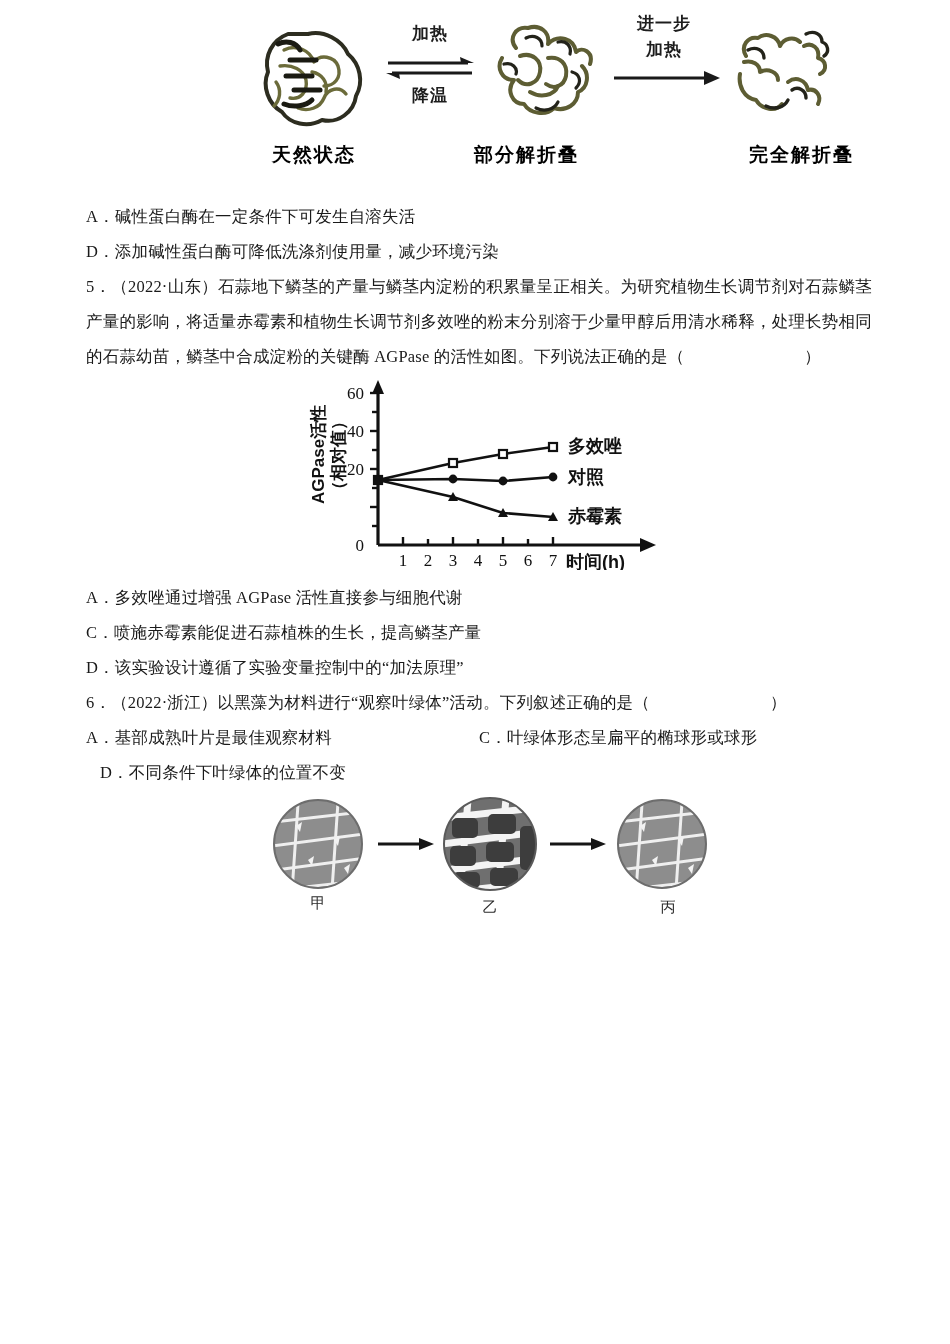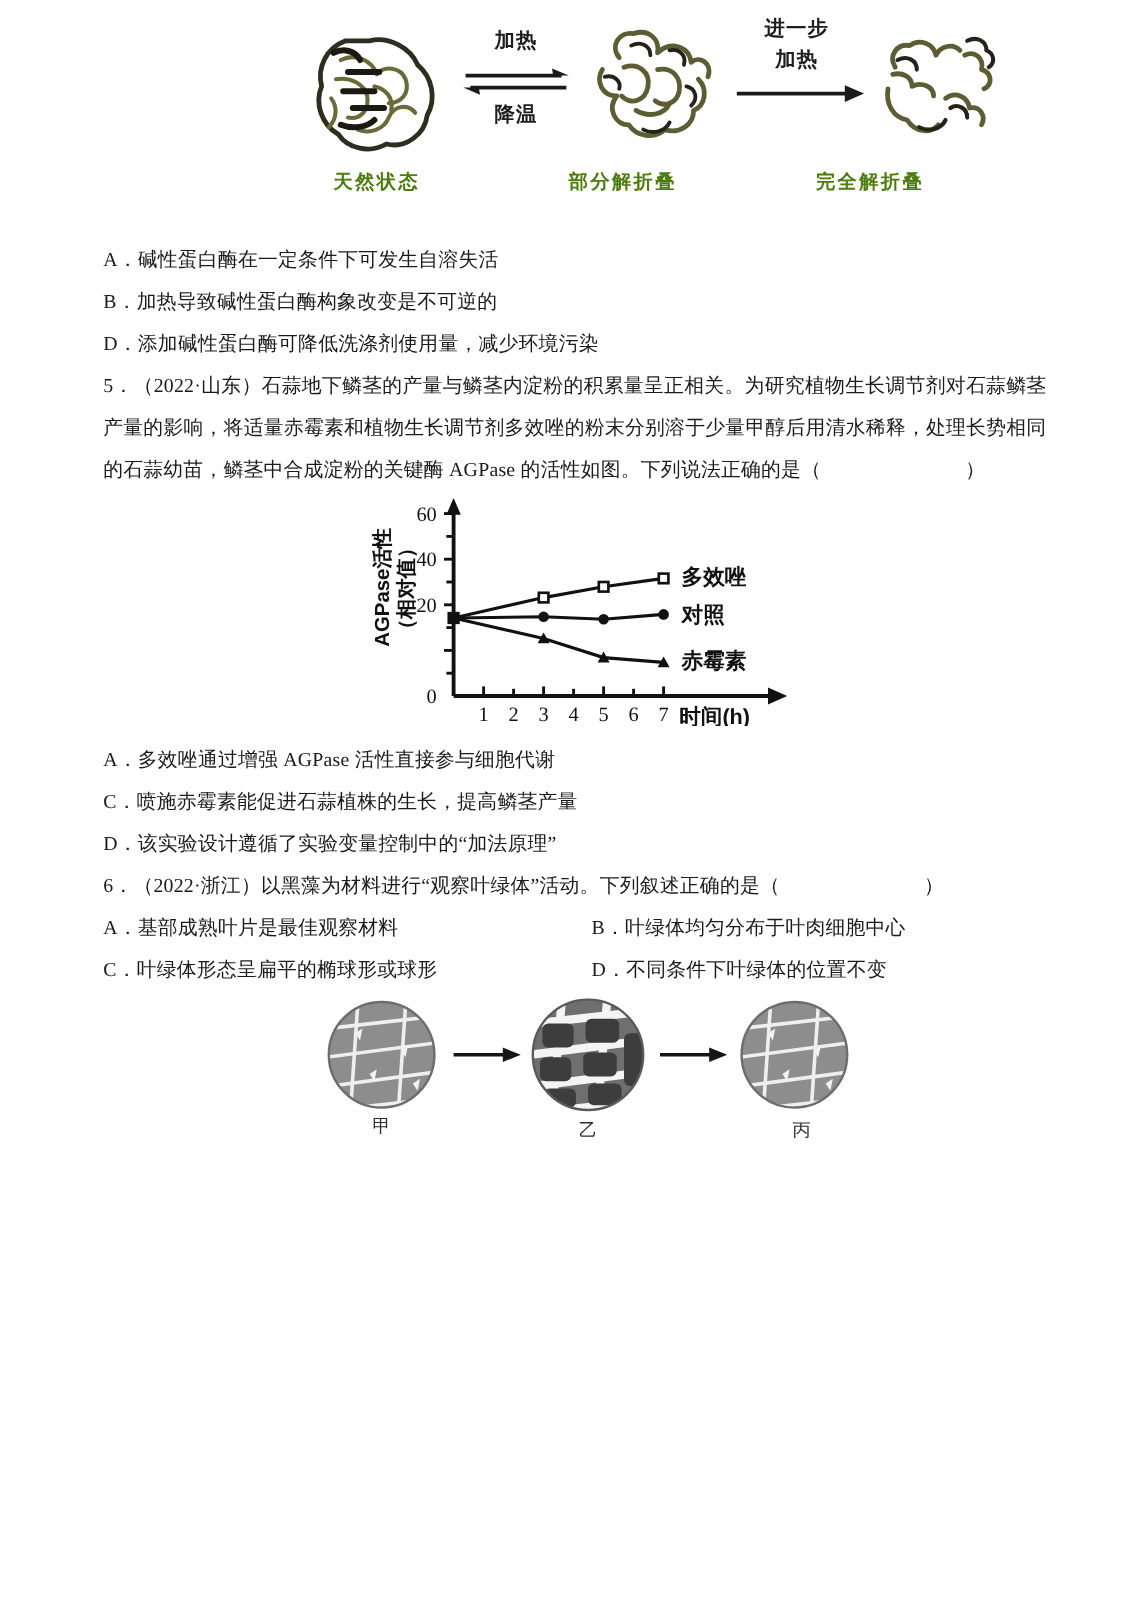--- a/index.html
+++ b/index.html
@@ -66,25 +66,25 @@
     width: 786px;
     height: 185px;
     margin-top: 0;
   }
   .prot-unit {
     position: absolute;
     text-align: center;
   }
   .prot-caption {
     position: absolute;
-    font-size: 16px;
+    font-size: 19px;
     font-family: "Liberation Sans", "DejaVu Sans", sans-serif;
     font-weight: 700;
     letter-spacing: 2px;
-    color: #4d7c0f;
+    color: #000000;
     white-space: nowrap;
   }
   .arrow-label {
     position: absolute;
     font-family: "Liberation Sans", "DejaVu Sans", sans-serif;
     font-weight: 700;
     font-size: 17px;
     letter-spacing: 1px;
     color: #1d1d1d;
     white-space: nowrap;
@@ -182,31 +182,28 @@
         <g fill="none" stroke="#23231a" stroke-width="3.4" stroke-linecap="round" stroke-linejoin="round">
           <path d="M84,18 C92,14 100,18 100,26 C106,28 108,36 102,40"></path>
           <path d="M26,34 C34,30 42,34 42,42"></path>
           <path d="M44,90 C52,94 62,92 66,84"></path>
           <path d="M70,74 C76,70 84,74 84,82"></path>
         </g>
       </svg>
 
       <div class="prot-caption" style="left:168px; top:142px; width:120px; text-align:center;">天然状态</div>
       <div class="prot-caption" style="left:388px; top:142px; width:148px; text-align:left;">部分解折叠</div>
-      <div class="prot-caption" style="left:594px; top:142px; width:148px; text-align:left;">完全解折叠</div>
+      <div class="prot-caption" style="left:620px; top:142px; width:148px; text-align:right;">完全解折叠</div>
     </div>
 
     <div class="spacer-14"></div>
 
     <div>
       <div class="opt-line">
         <span class="opt-label">A．</span><span>碱性蛋白酶在一定条件下可发生自溶失活</span>
-      </div>
-      <div class="opt-line">
-        <span class="opt-label">B．</span><span>加热导致碱性蛋白酶构象改变是不可逆的</span>
       </div>
       <div class="opt-line">
         <span class="opt-label">D．</span><span>添加碱性蛋白酶可降低洗涤剂使用量，减少环境污染</span>
       </div>
     </div>
 
     <div class="q-stem">
       <span>5．</span><span>（2022·山东）石蒜地下鳞茎的产量与鳞茎内淀粉的积累量呈正相关。为研究植物生长调节剂对石蒜鳞茎产量的影响，将适量赤霉素和植物生长调节剂多效唑的粉末分别溶于少量甲醇后用清水稀释，处理长势相同的石蒜幼苗，鳞茎中合成淀粉的关键酶 AGPase 的活性如图。下列说法正确的是（</span><span class="gap-wide"></span><span class="blank-paren">）</span>
     </div>
 
@@ -305,23 +302,20 @@
       </div>
     </div>
 
     <div class="q-stem">
       <span>6．</span><span>（2022·浙江）以黑藻为材料进行“观察叶绿体”活动。下列叙述正确的是（</span><span class="gap-wide"></span><span class="blank-paren">）</span>
     </div>
 
     <div class="two-col-opts">
       <div class="opt-line">
         <span class="opt-label">A．</span><span>基部成熟叶片是最佳观察材料</span>
-      </div>
-      <div class="opt-line second">
-        <span class="opt-label">B．</span><span>叶绿体均匀分布于叶肉细胞中心</span>
       </div>
       <div class="opt-line">
         <span class="opt-label">C．</span><span>叶绿体形态呈扁平的椭球形或球形</span>
       </div>
       <div class="opt-line second">
         <span class="opt-label">D．</span><span>不同条件下叶绿体的位置不变</span>
       </div>
     </div>
 
 

